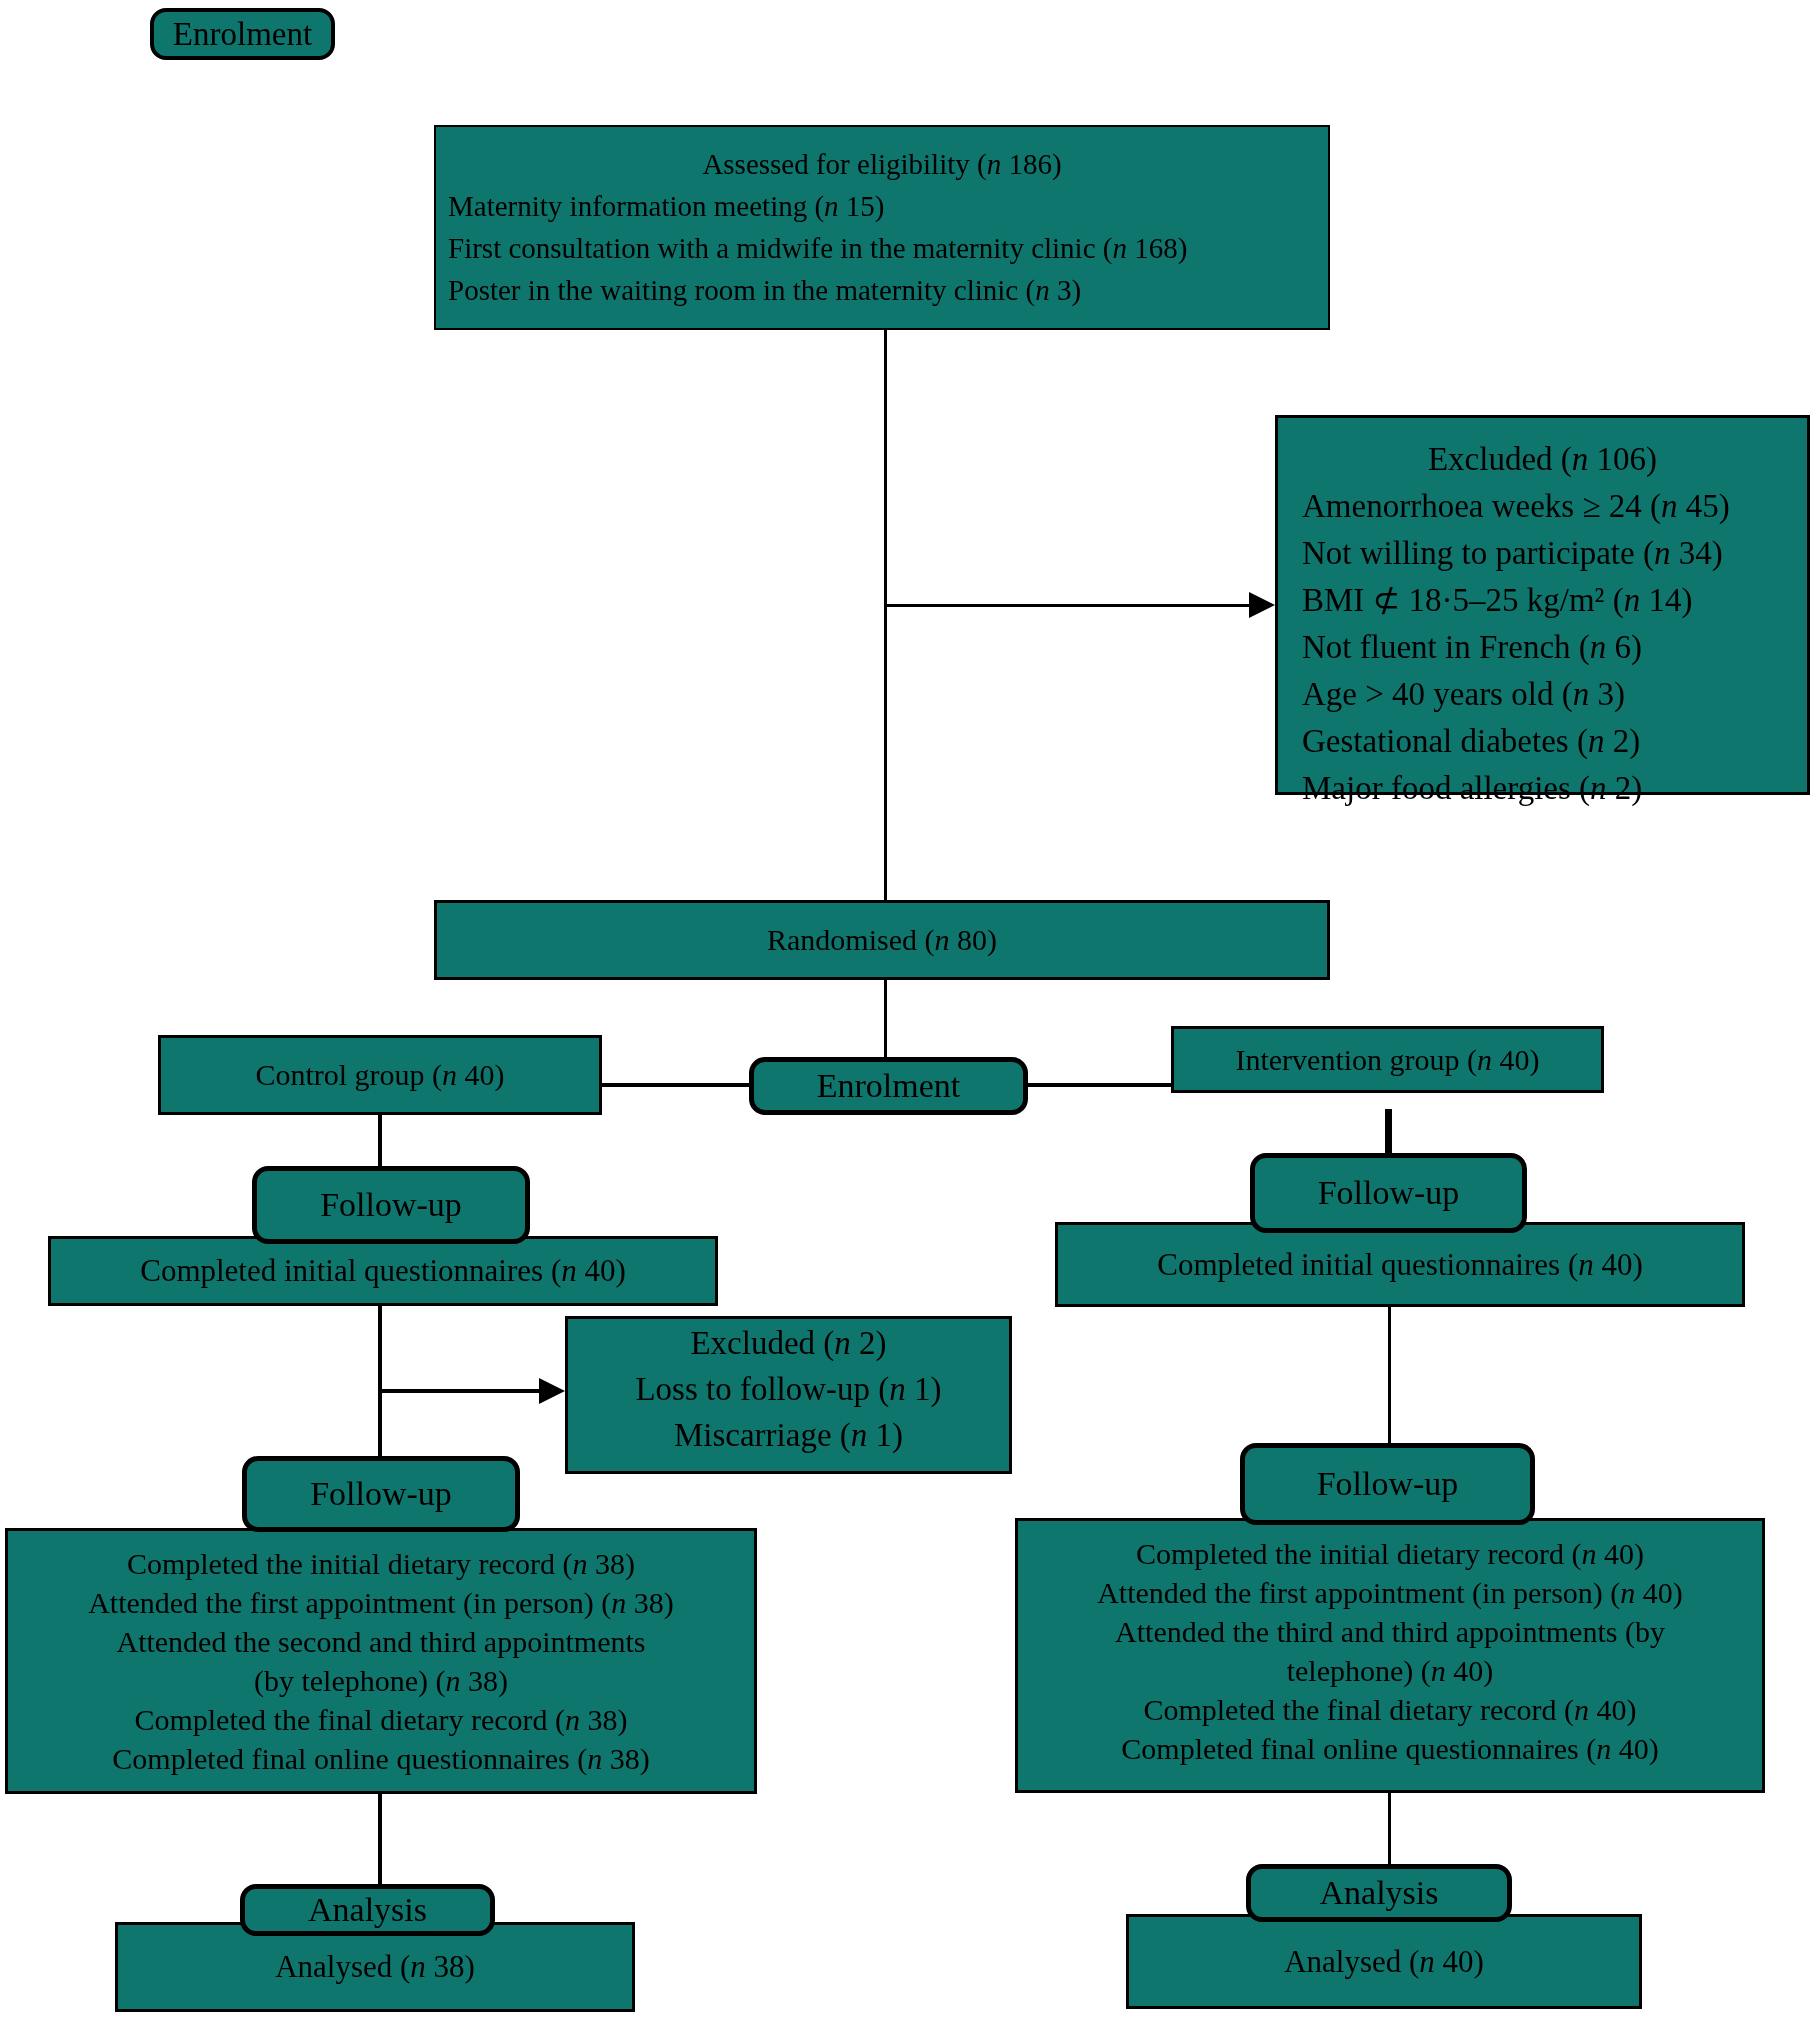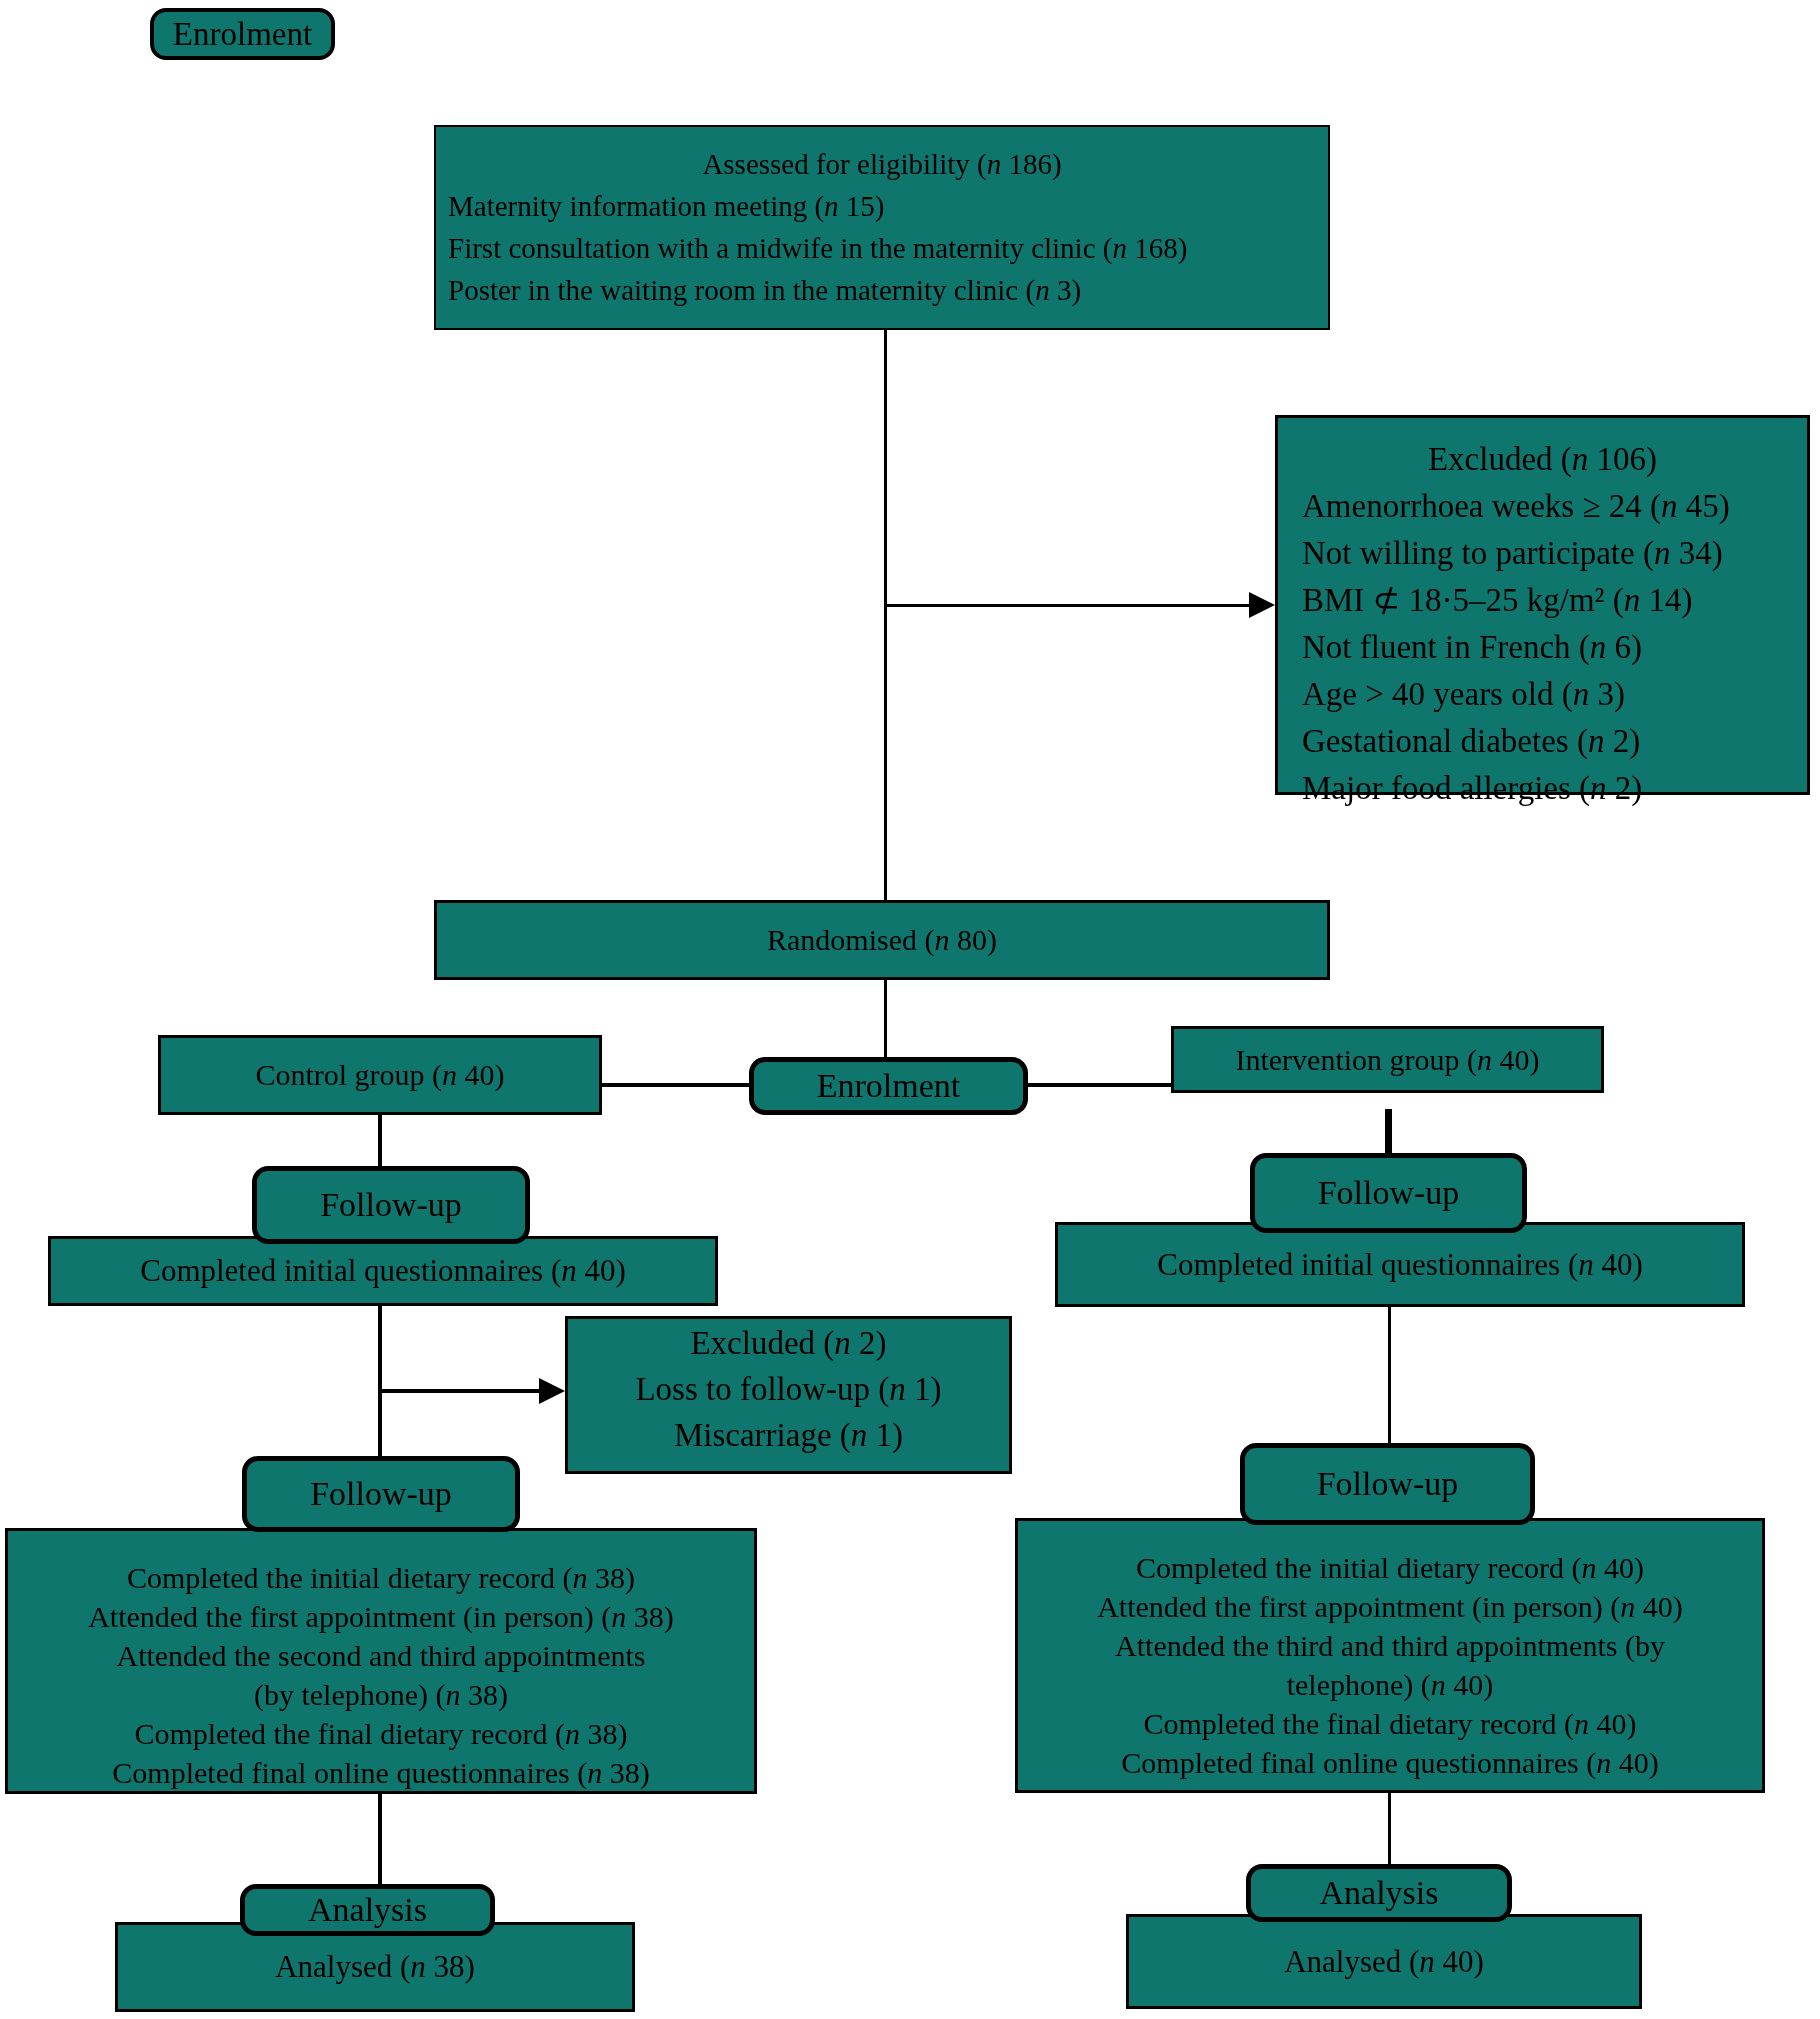--- a/index.html
+++ b/index.html
@@ -26,21 +26,21 @@
   }
   .title { text-align:center; }
   i { font-style:italic; }
 
   .assessed-box { font-size:29px; line-height:42px; padding:16px 12px 0 12px; }
   .excluded-main-box { font-size:33px; line-height:47px; padding:18px 10px 0 24px; }
   .excluded-main-box .title { padding-right:14px; }
   .randomised-box, .group-box { font-size:30px; }
   .quest-box { font-size:31px; }
   .excluded2-box { font-size:33px; line-height:46px; padding-top:1px; text-align:center; }
-  .detail-box { font-size:30px; line-height:39px; text-align:center; padding-top:27px; }
+  .detail-box { font-size:30px; line-height:39px; text-align:center; padding-top:13px; }
   .analysed-box { font-size:31px; }
 </style>
 </head>
 <body>
 
 <div class="canvas">
 
   <div class="line" style="left:884px;top:330px;width:3px;height:570px"></div>
   <div class="line" style="left:885px;top:604px;width:366px;height:3px"></div>
   <div class="arrowhead" style="left:1249px;top:592px"></div>

